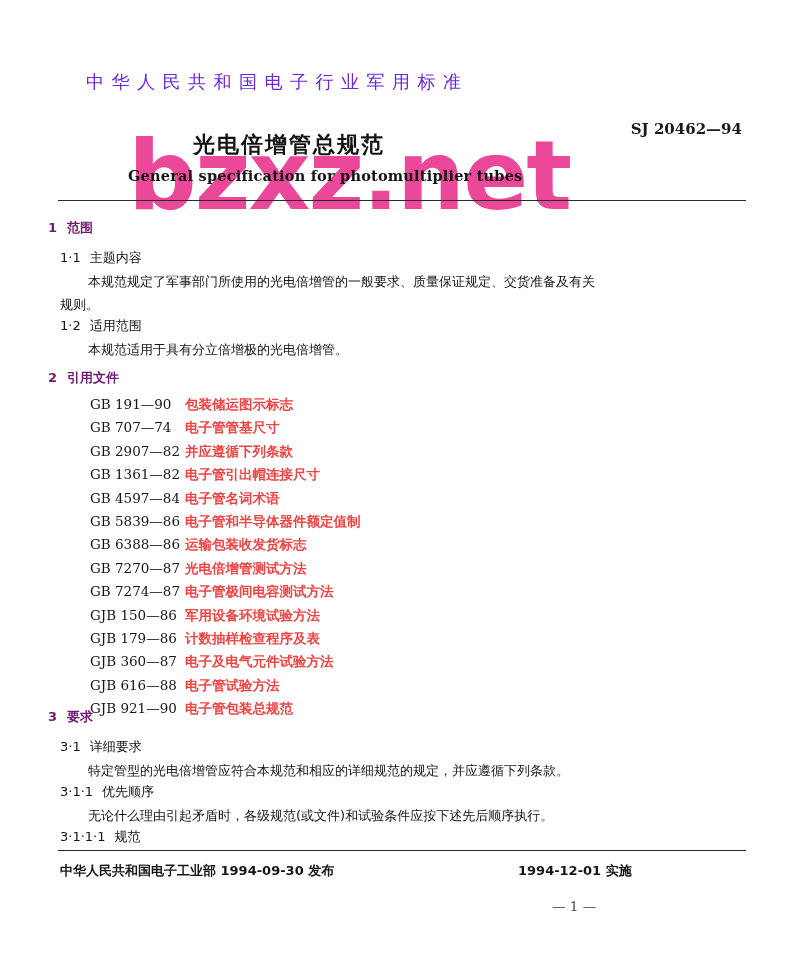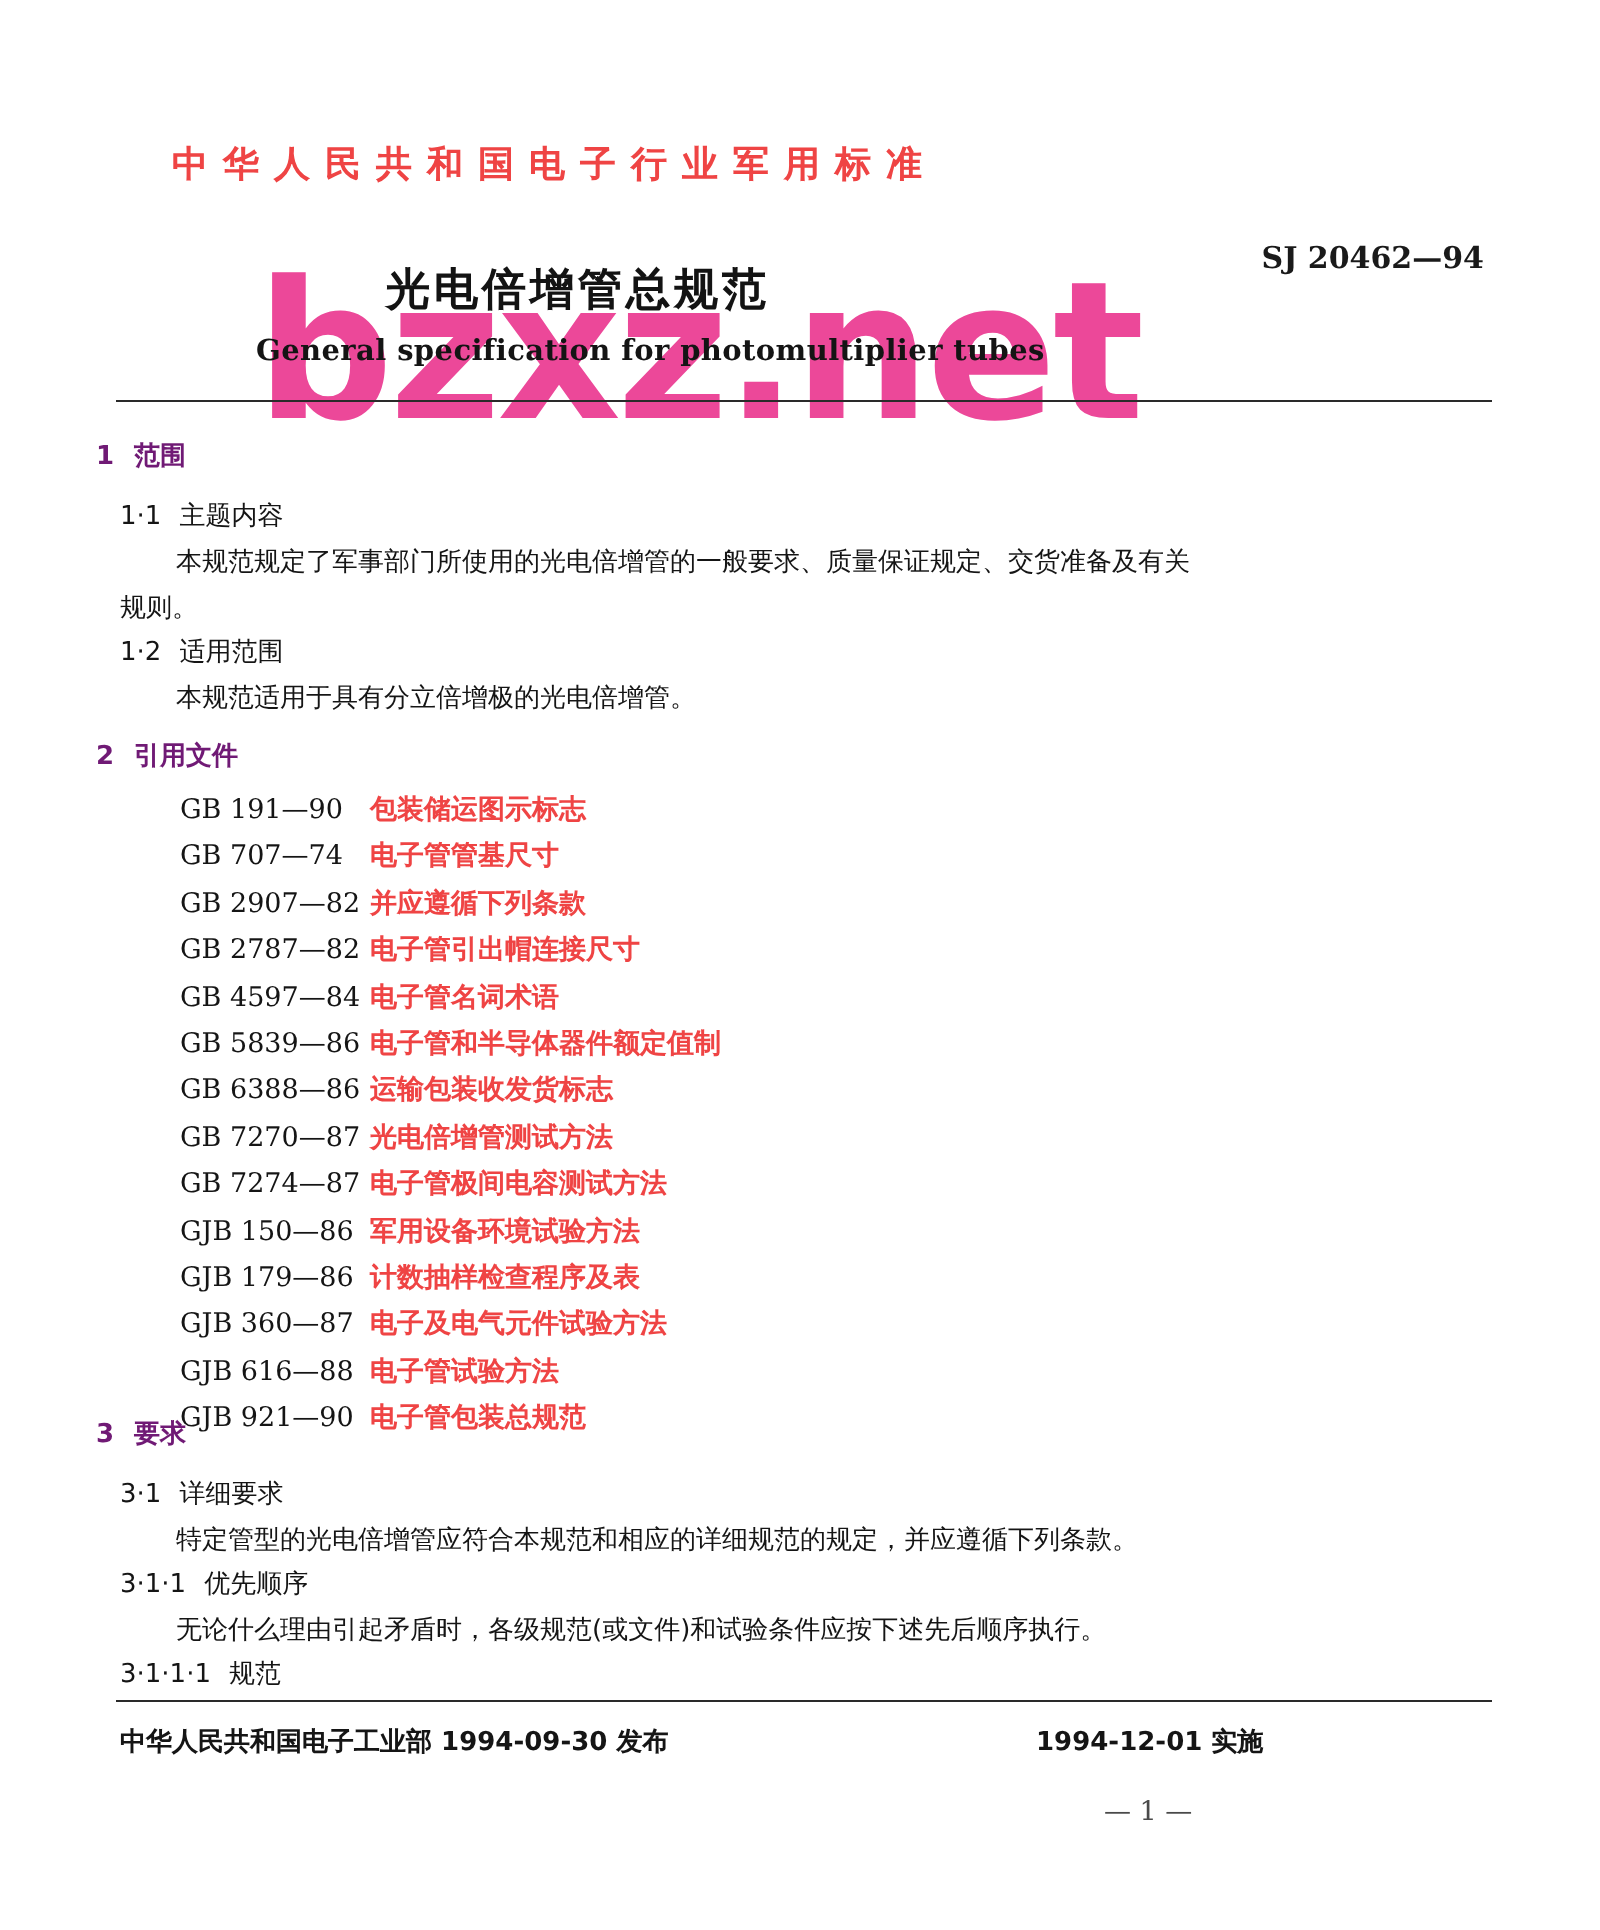--- a/index.html
+++ b/index.html
@@ -44,23 +44,23 @@
     position: absolute;
     left: 0; top: 0; width: 800px;
     z-index: 3;
   }
   .org-line {
     position: absolute;
     left: 86px;
     top: 70px;
     font-family: "DejaVu Sans", "Liberation Sans", sans-serif;
     font-size: 18px;
-    font-weight: bold;
+    font-weight: normal;
     letter-spacing: 7.5px;
-    color: #ef4444;
+    color: #6d28d9;
     white-space: nowrap;
   }
   .std-number {
     position: absolute;
     right: 58px;
     top: 120px;
     font-family: "DejaVu Serif", "Liberation Serif", serif;
     font-size: 15px;
     font-weight: bold;
     color: #1a1a1a;
@@ -262,21 +262,21 @@
         </div>
         <div class="ref-row">
           <span class="ref-code">GB 707—74</span>
           <span class="ref-title">电子管管基尺寸</span>
         </div>
         <div class="ref-row">
           <span class="ref-code">GB 2907—82</span>
           <span class="ref-title">并应遵循下列条款</span>
         </div>
         <div class="ref-row">
-          <span class="ref-code">GB 2787—82</span>
+          <span class="ref-code">GB 1361—82</span>
           <span class="ref-title">电子管引出帽连接尺寸</span>
         </div>
         <div class="ref-row">
           <span class="ref-code">GB 4597—84</span>
           <span class="ref-title">电子管名词术语</span>
         </div>
         <div class="ref-row">
           <span class="ref-code">GB 5839—86</span>
           <span class="ref-title">电子管和半导体器件额定值制</span>
         </div>

